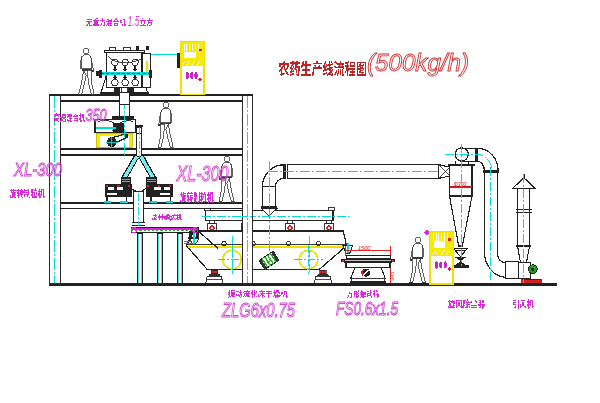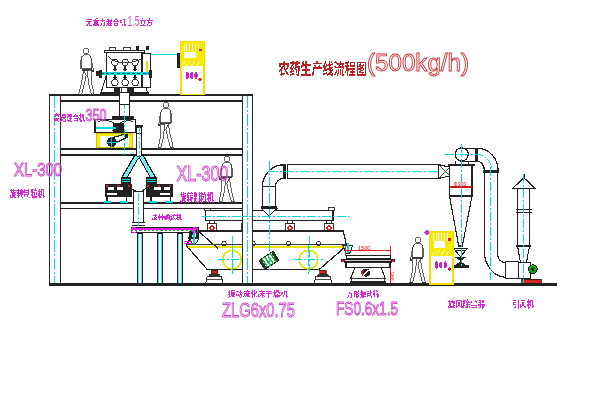--- a/index.html
+++ b/index.html
@@ -1,17 +1,17 @@
 <!DOCTYPE html>
 <html><head>
 <meta charset="utf-8">
 <style>
 html,body{margin:0;padding:0;background:#fff;}
 #stage{position:relative;width:600px;height:403px;background:#fff;overflow:hidden;
-font-family:"Liberation Sans",sans-serif;}
+font-family:"Liberation Sans",sans-serif;font-style:italic;}
 svg{position:absolute;left:0;top:0;}
 </style>
 </head>
 <body>
 <div id="stage">
 <svg width="600" height="403" viewBox="0 0 600 403" shape-rendering="crispEdges">
 <defs>
 <g id="man">
  <circle cx="-0.9" cy="-43.6" r="2.9" fill="#fff" stroke="#3a3a3a" stroke-width="0.8"></circle>
  <path d="M-1.2,-40.8 L-1,-39.8" stroke="#3a3a3a" stroke-width="0.8"></path>

